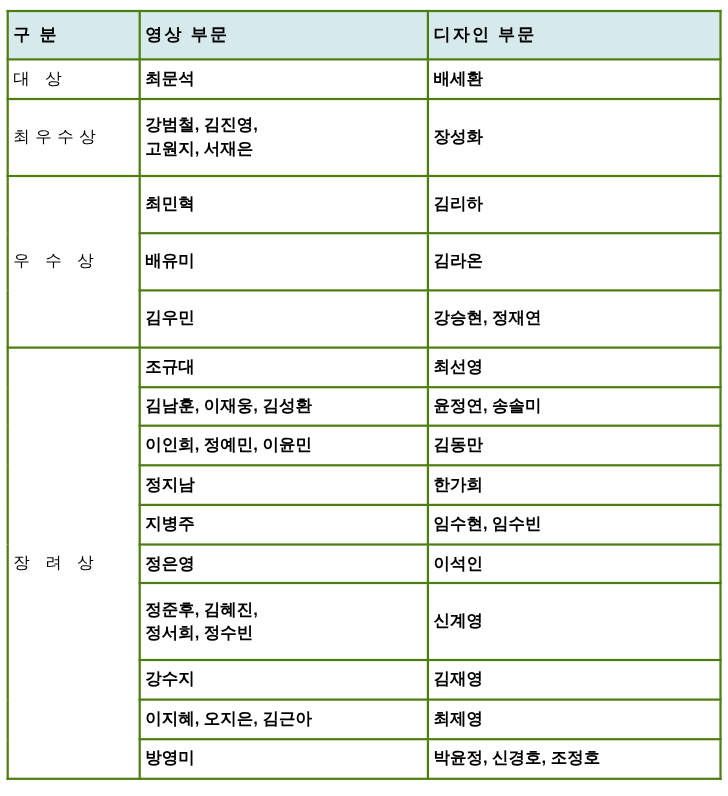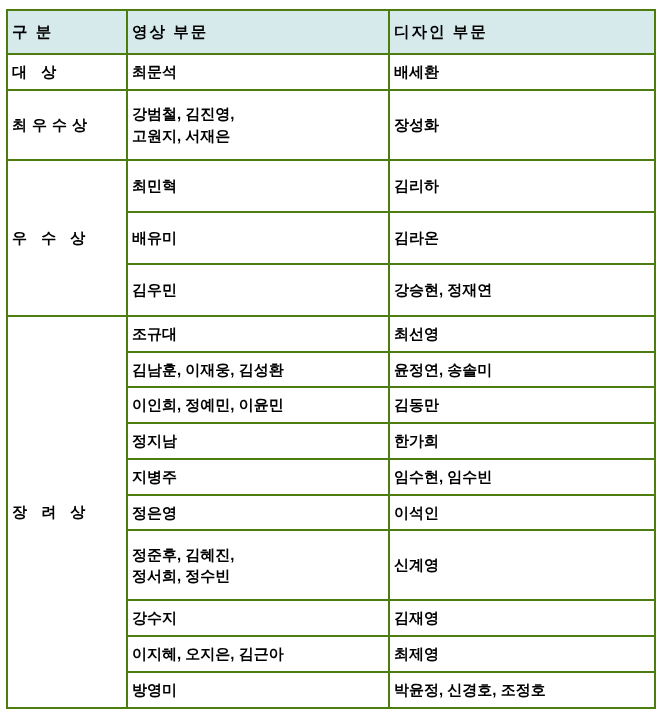--- a/index.html
+++ b/index.html
@@ -33,21 +33,21 @@
     line-height: 1.45;
   }
   #award-table thead th {
     background: #d6eaec;
     font-weight: bold;
     letter-spacing: 2px;
     height: 30px;
     font-size: 15.5px;
   }
   td.division-cell {
-    font-weight: bold;
+    font-weight: normal;
     letter-spacing: 5px;
     font-size: 15.5px;
     padding-left: 6px;
   }
   td.names-cell {
     font-weight: bold;
     letter-spacing: 0px;
   }
   .row-tall td { height: 38px; }
   .row-xtall td { height: 56px; }

